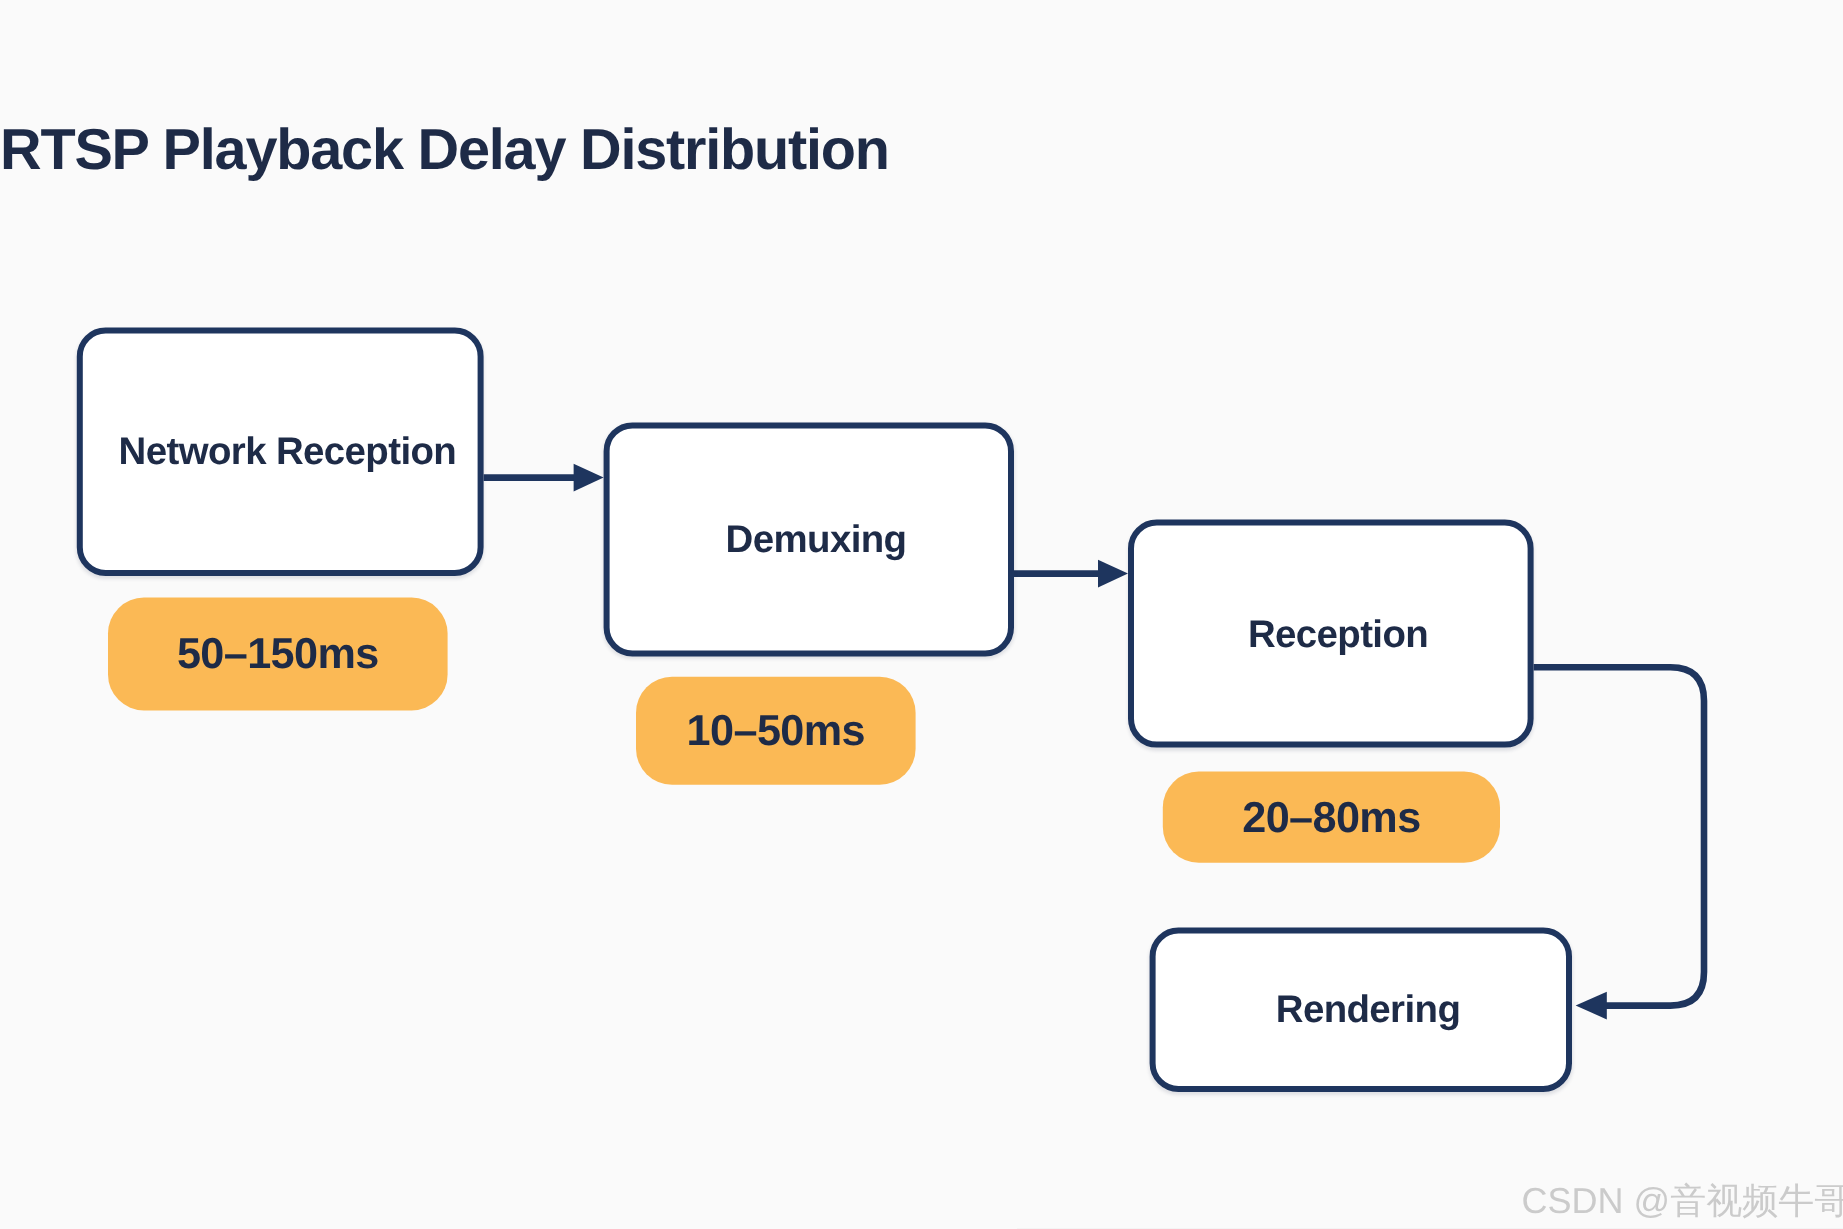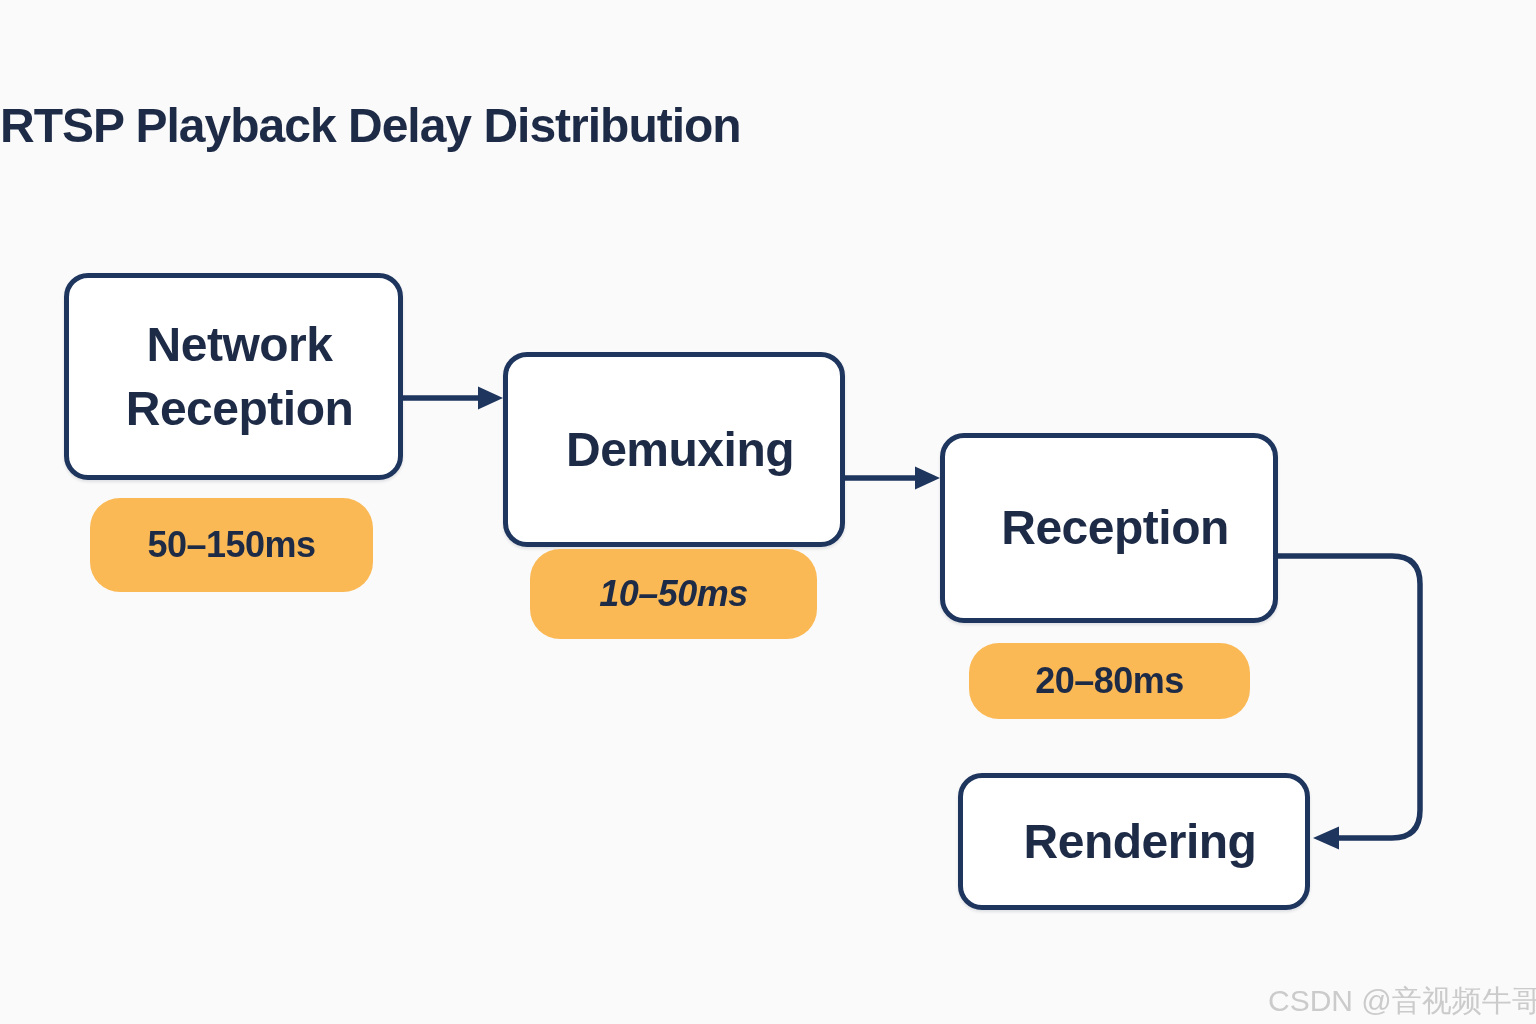--- a/index.html
+++ b/index.html
@@ -33,21 +33,21 @@
   .node {
     position: absolute;
     background: var(--box-bg);
     border: 5px solid var(--navy-line);
     border-radius: 24px;
     display: flex;
     align-items: center;
     justify-content: center;
     text-align: center;
     color: var(--text-dark);
-    font-size: 48px;
+    font-size: 32px;
     font-weight: 700;
     line-height: 1.32;
     letter-spacing: -0.5px;
     box-shadow: 0 2px 3px rgba(30,43,71,0.12);
     padding-left: 12px;
   }
   .badge {
     position: absolute;
     background: var(--badge-bg);
     border-radius: 30px;
@@ -55,21 +55,21 @@
     align-items: center;
     justify-content: center;
     color: var(--text-dark);
     font-size: 36px;
     font-weight: 700;
     letter-spacing: -0.5px;
   }
   #node-network { left: 64px;  top: 273px; width: 339px; height: 207px; }
   #badge-network{ left: 90px;  top: 498px; width: 283px; height: 94px; }
   #node-demux   { left: 503px; top: 352px; width: 342px; height: 195px; }
-  #badge-demux  { left: 530px; top: 549px; width: 287px; height: 90px; font-style: italic; }
+  #badge-demux  { left: 530px; top: 564px; width: 233px; height: 90px; }
   #node-decode  { left: 940px; top: 433px; width: 338px; height: 190px; }
   #badge-decode { left: 969px; top: 643px; width: 281px; height: 76px; }
   #node-render  { left: 938px; top: 773px; width: 352px; height: 137px; margin-left: 20px; }
   #badge-render { left: 968px; top: 928px; width: 310px; height: 95px; }
   .flow-svg {
     position: absolute;
     left: 0; top: 0;
     width: 1536px; height: 1024px;
     pointer-events: none;
   }

